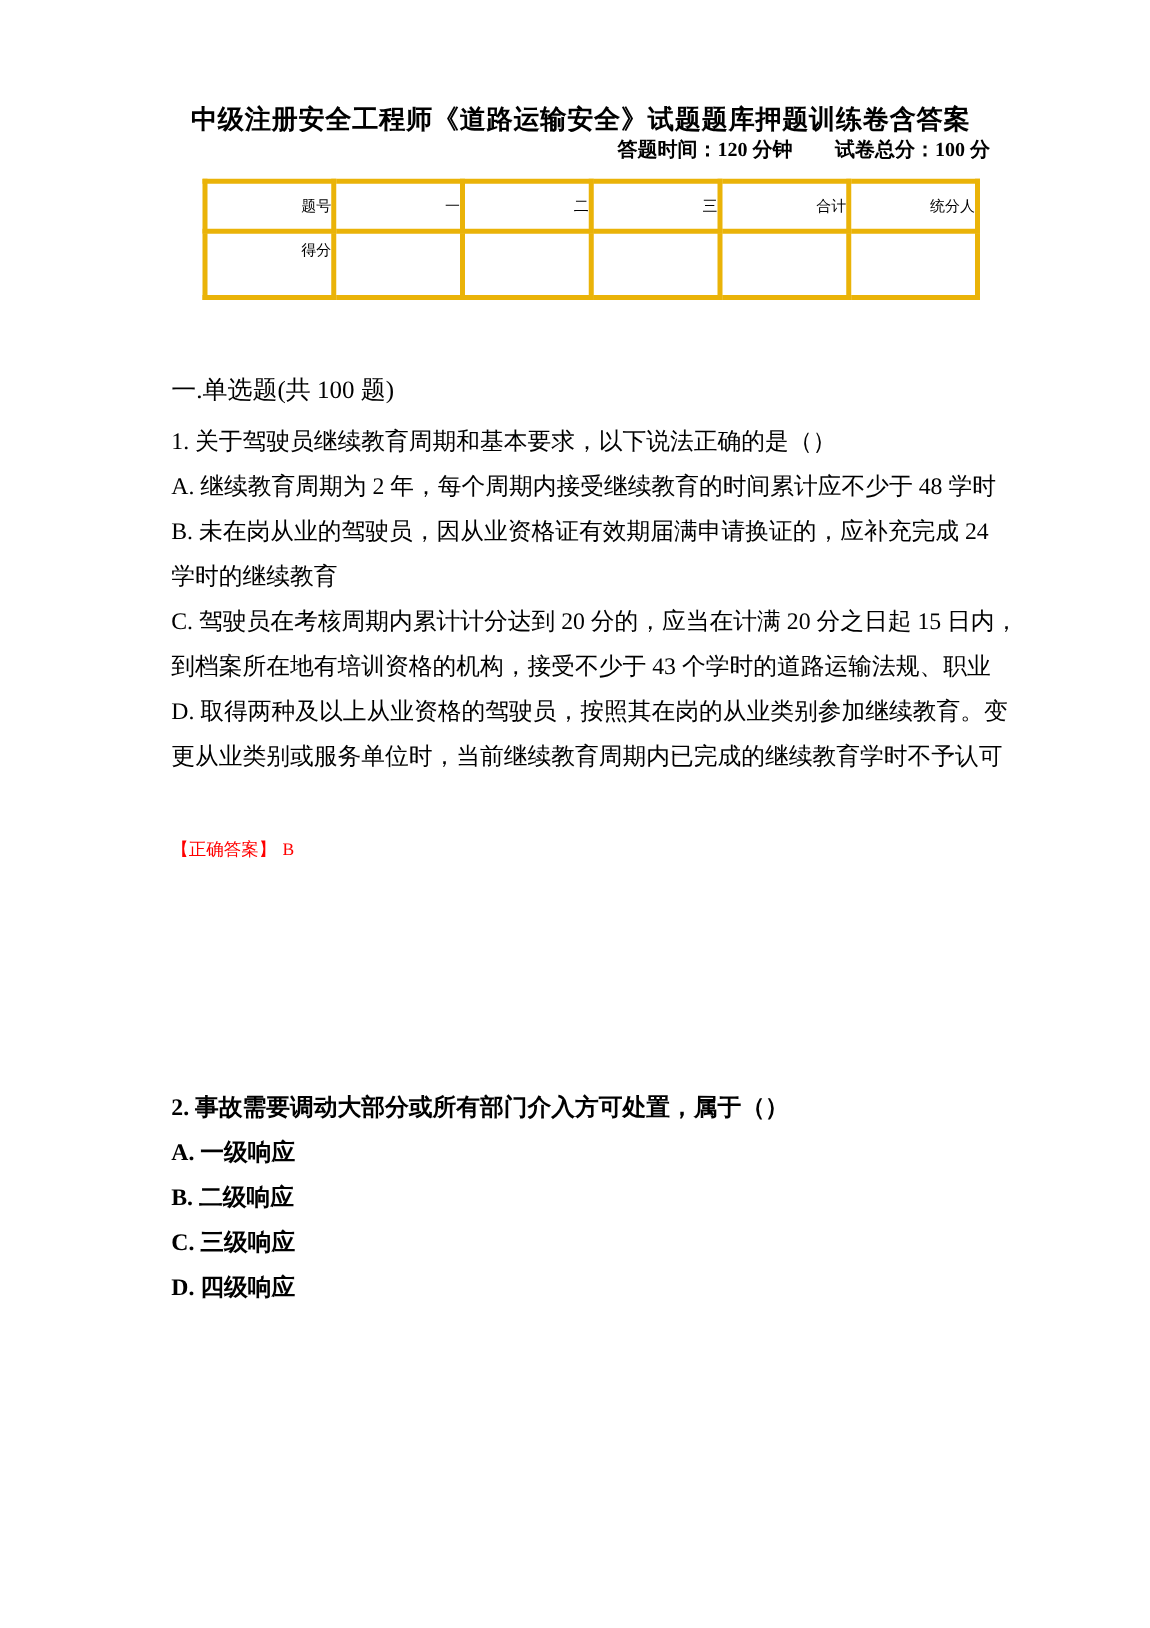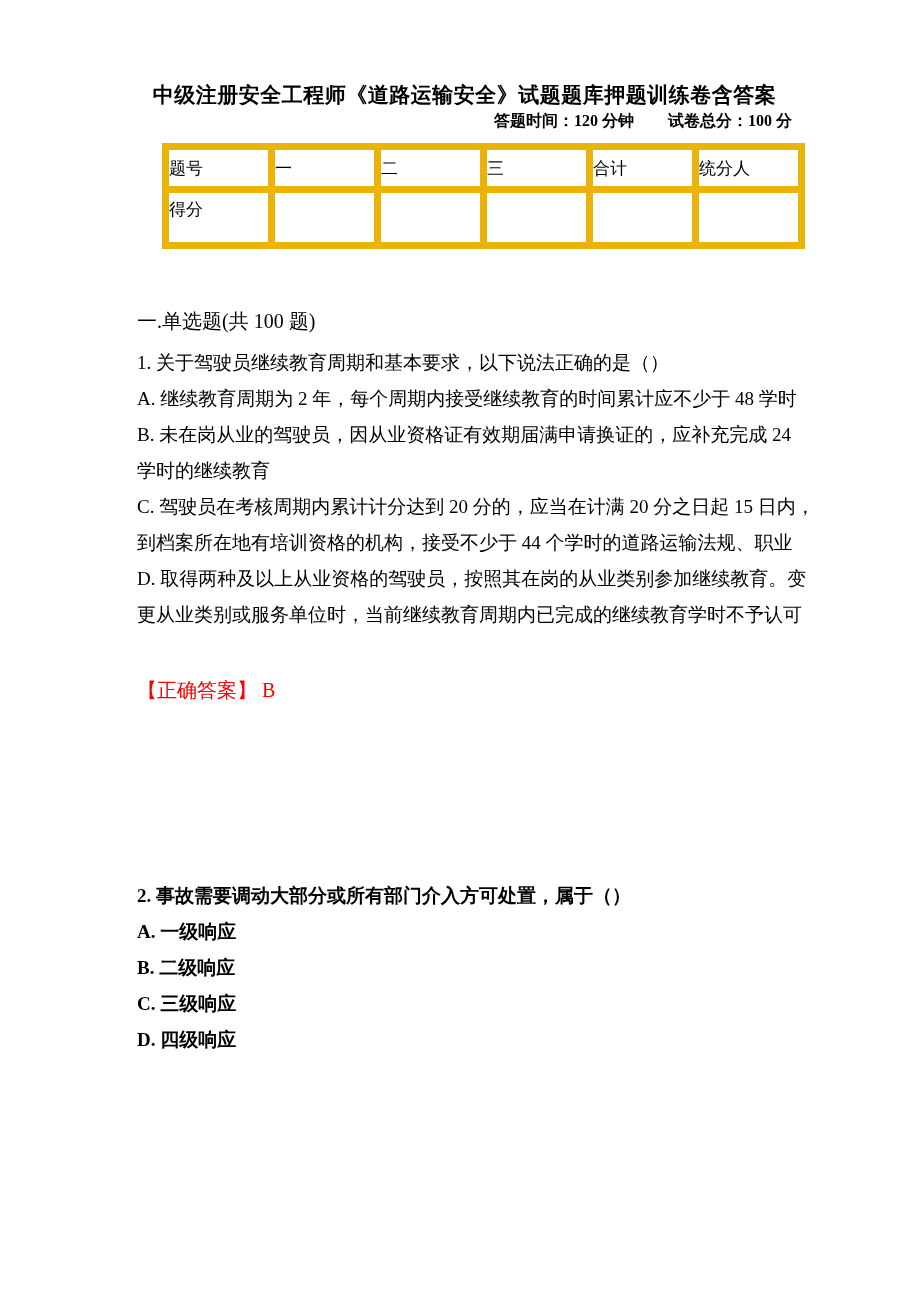--- a/index.html
+++ b/index.html
@@ -38,24 +38,24 @@
   }
   table.score-table {
     margin-top: 11px;
     margin-left: 25px;
     border-collapse: collapse;
     table-layout: fixed;
     width: 595px;
     border: 2px solid #7a7a7a;
   }
   table.score-table td {
-    border: 7px solid #eab308;
+    border: 4px solid #eab308;
     width: 99px;
-    text-align: left;
-    font-size: 17px;
+    text-align: right;
+    font-size: 12px;
     padding: 0;
   }
   table.score-table tr.header-row td {
     height: 36px;
     vertical-align: middle;
   }
   table.score-table tr.score-row td {
     height: 44px;
     vertical-align: top;
     padding-top: 5px;
@@ -69,21 +69,21 @@
   .body-line {
     font-size: 19px;
     line-height: 36px;
     white-space: nowrap;
   }
   .q1-block {
     margin-top: 12px;
   }
   .answer-line {
     margin-top: 39px;
-    font-size: 20px;
+    font-size: 14px;
     line-height: 36px;
     color: #ff0000;
   }
   .answer-line .answer-value {
     margin-left: 5px;
   }
   .q2-block {
     margin-top: 170px;
     font-weight: bold;
   }
@@ -122,21 +122,21 @@
     </table>
 
   <h2 class="section-heading">一.单选题(共 100 题)</h2>
 
   <div class="q1-block">
     <div class="body-line">1. 关于驾驶员继续教育周期和基本要求，以下说法正确的是（）</div>
     <div class="body-line">A. 继续教育周期为 2 年，每个周期内接受继续教育的时间累计应不少于 48 学时</div>
     <div class="body-line">B. 未在岗从业的驾驶员，因从业资格证有效期届满申请换证的，应补充完成 24</div>
     <div class="body-line">学时的继续教育</div>
     <div class="body-line">C. 驾驶员在考核周期内累计计分达到 20 分的，应当在计满 20 分之日起 15 日内，</div>
-    <div class="body-line">到档案所在地有培训资格的机构，接受不少于 44 个学时的道路运输法规、职业</div>
+    <div class="body-line">到档案所在地有培训资格的机构，接受不少于 43 个学时的道路运输法规、职业</div>
     <div class="body-line">D. 取得两种及以上从业资格的驾驶员，按照其在岗的从业类别参加继续教育。变</div>
     <div class="body-line">更从业类别或服务单位时，当前继续教育周期内已完成的继续教育学时不予认可</div>
     <div class="answer-line">
       <span class="answer-label">【正确答案】</span><span class="answer-value">B</span>
     </div>
   </div>
 
   <div class="q2-block">
     <div class="body-line">2. 事故需要调动大部分或所有部门介入方可处置，属于（）</div>
     <div class="body-line">A. 一级响应</div>

